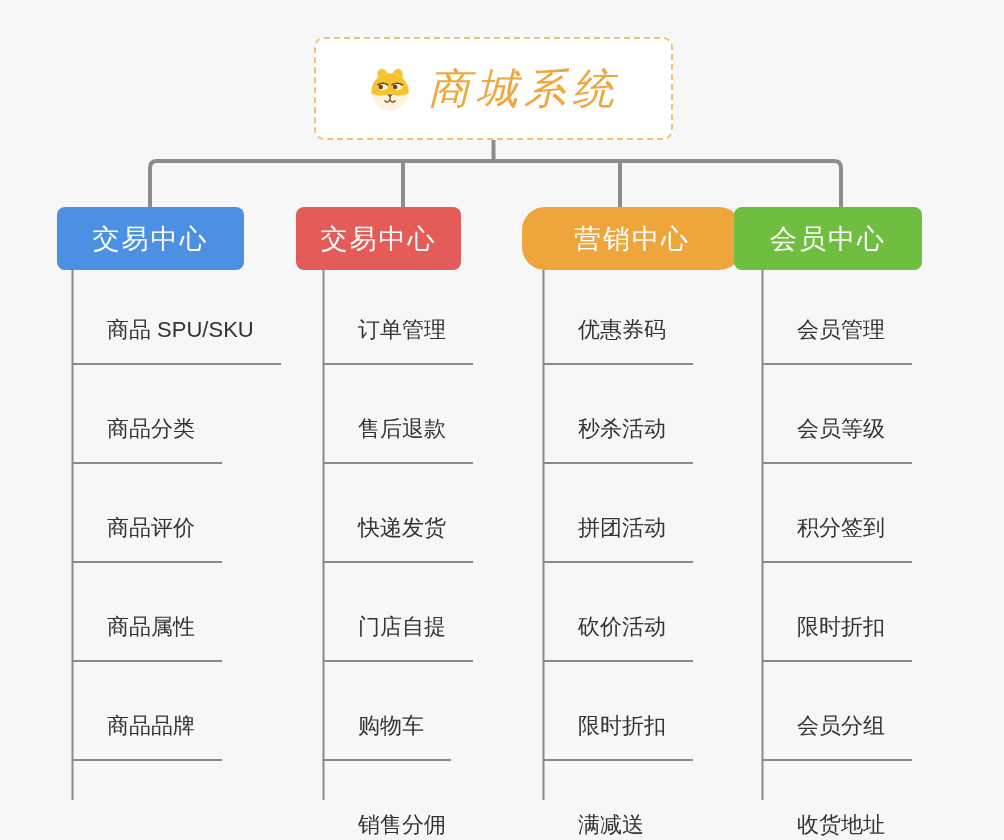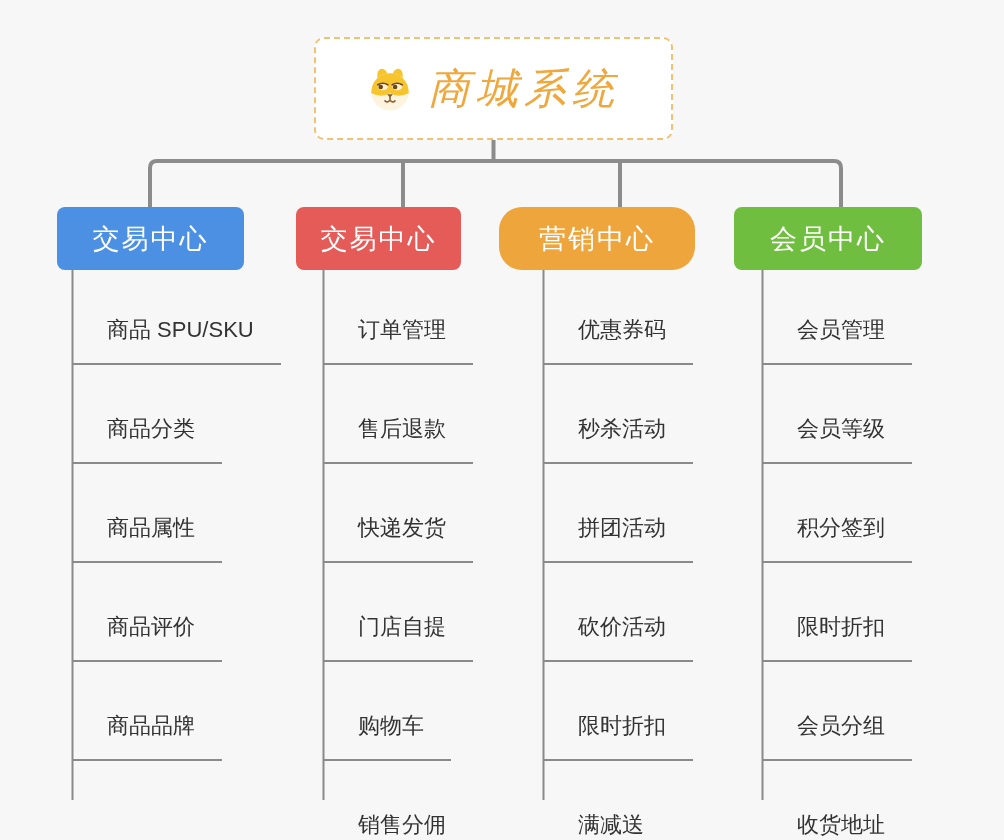--- a/index.html
+++ b/index.html
@@ -53,21 +53,21 @@
     align-items:center;
     justify-content:center;
     color:#ffffff;
     font-size:27px;
     letter-spacing:2px;
     white-space:nowrap;
     cursor:pointer;
   }
   .branch-box.b0{left:57px;width:187px;}
   .branch-box.b1{left:296px;width:165px;}
-  .branch-box.b2{left:499px;width:196px;border-radius:23px;}
+  .branch-box.b2{left:522px;width:220px;border-radius:23px;}
   .branch-box.b3{left:734px;width:188px;}
   
   .leaves{
     position:absolute;
     top:313px;
   }
   .leaves.c0{left:72px;}
   .leaves.c1{left:323px;}
   .leaves.c2{left:543px;}
   .leaves.c3{left:762px;}
@@ -123,26 +123,26 @@
   <div class="branch-box b3" style="background: rgb(111, 190, 63);">会员中心</div>
 
   <div class="leaves c0">
       <div class="leaf">
         <span>商品 SPU/SKU</span>
       </div>
       <div class="leaf">
         <span>商品分类</span>
       </div>
       <div class="leaf">
+        <span>商品评价</span>
+      </div>
+      <div class="leaf">
         <span>商品属性</span>
       </div>
       <div class="leaf">
-        <span>商品评价</span>
-      </div>
-      <div class="leaf">
         <span>商品品牌</span>
       </div>
     </div>
   <div class="leaves c1">
       <div class="leaf">
         <span>订单管理</span>
       </div>
       <div class="leaf">
         <span>售后退款</span>
       </div>

